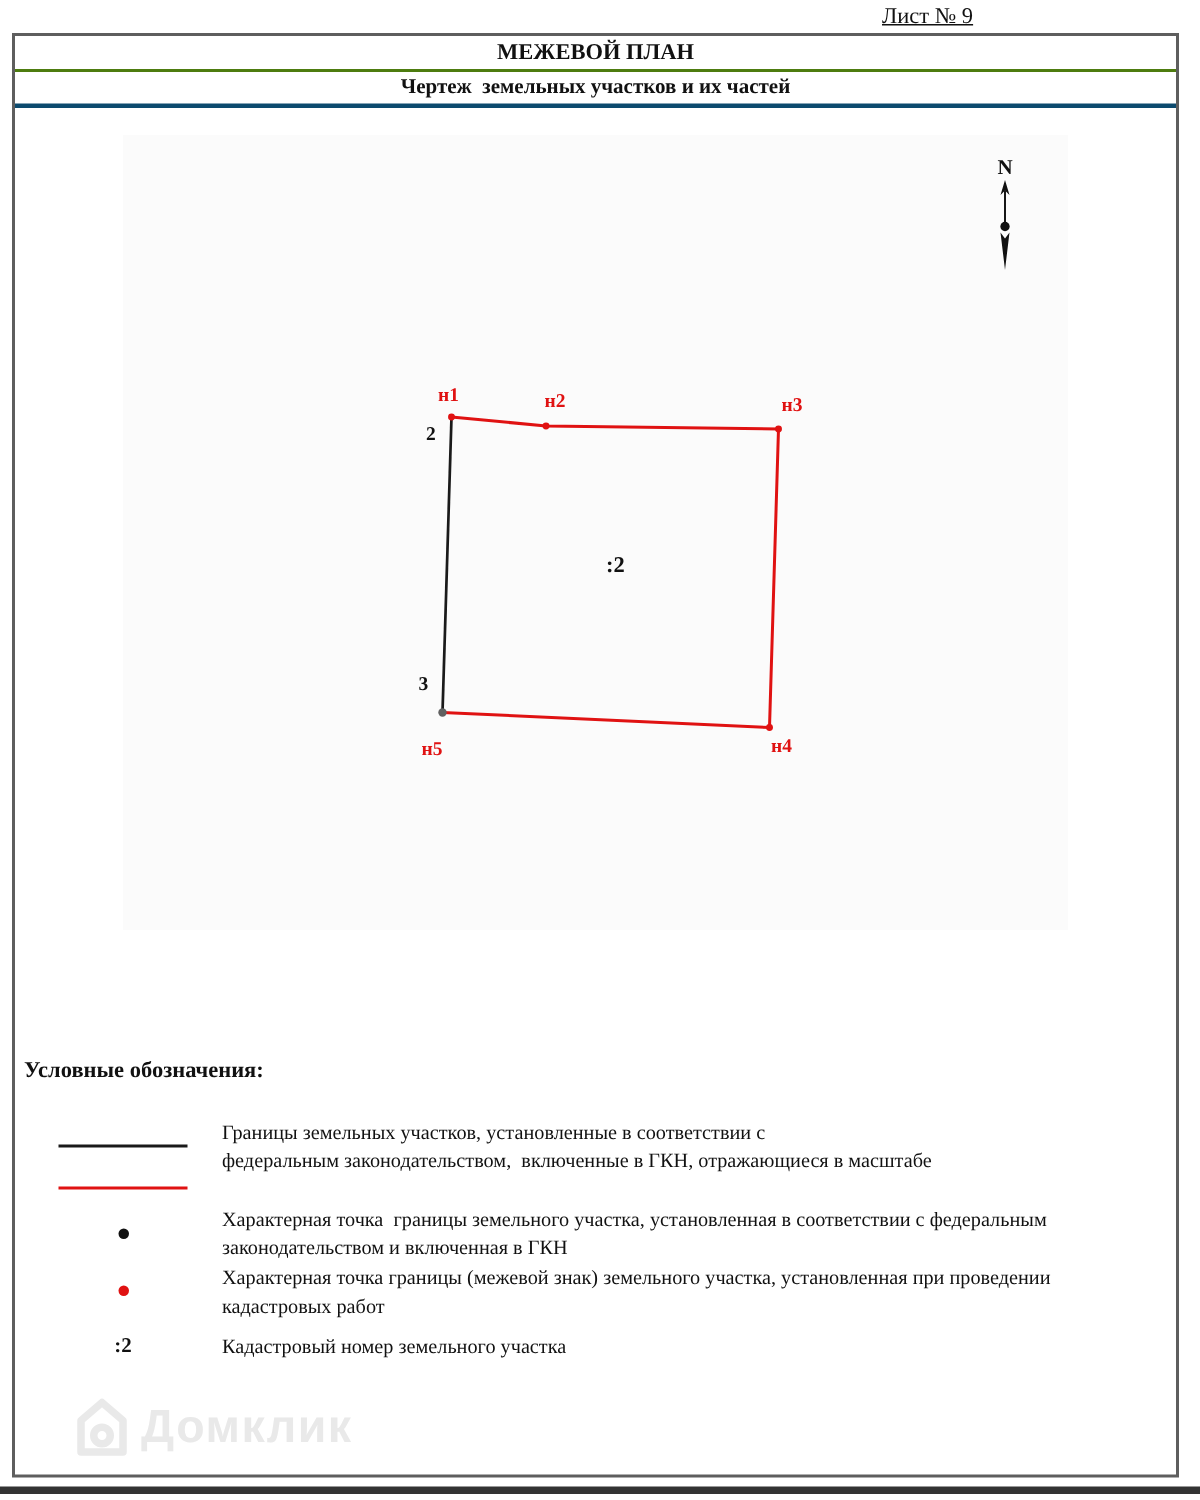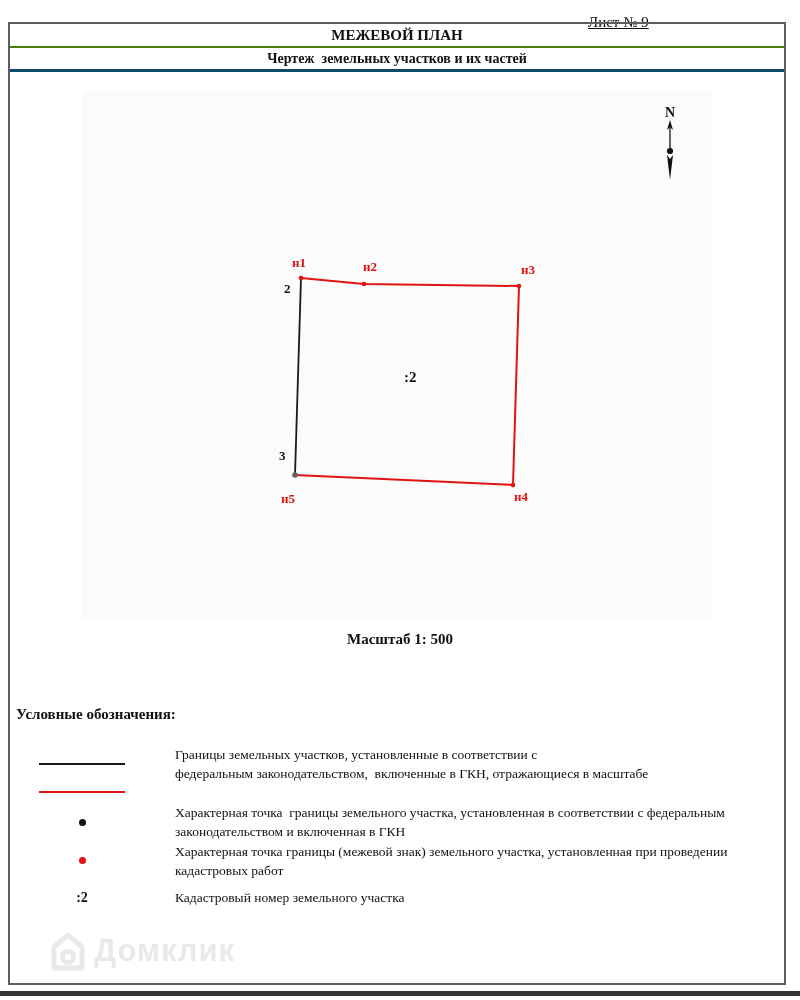--- a/index.html
+++ b/index.html
@@ -2,21 +2,21 @@
 <html style="--red: #e01212; --black-line: #1a1a1a; --est-pt: #606060; --wm: #e9e9e9;"><head>
 <meta charset="utf-8">
 <style>
   :root{
     --red:#e01212; --black-line:#1a1a1a; --est-pt:#606060; --wm:#e9e9e9;
   }
   html,body{margin:0;padding:0;background:#fff;}
   .page{position:relative;width:800px;height:1000px;background:#ffffff;
         font-family:"Liberation Serif",serif;color:#111;overflow:hidden;}
 
-  .sheet-label{position:absolute;left:588px;top:14px;font-size:15px;
+  .sheet-label{position:absolute;left:588px;top:3px;font-size:15px;
                text-decoration:underline;}
 
   .main-box{position:absolute;left:8px;top:22px;width:778px;height:963px;
             border:2px solid #5e5e5e;box-sizing:border-box;}
   .hdr-row1{height:22px;border-bottom:2px solid #4d7c0f;display:flex;
             align-items:center;justify-content:center;font-weight:bold;font-size:15px;}
   .hdr-row2{height:21px;border-bottom:3px solid #0c4a6e;display:flex;
             align-items:center;justify-content:center;font-weight:bold;font-size:14px;
             white-space:pre-wrap;}
   .page-bottom-bar{position:absolute;left:0;top:991px;width:800px;height:5px;
@@ -36,21 +36,21 @@
             white-space:nowrap;}
   .red-ink{color:var(--red);}
   .black-ink{color:#111;}
   .parcel-number{font-size:15px;}
 
   .scale-label{position:absolute;left:0;top:631px;width:800px;text-align:center;
                font-weight:bold;font-size:15px;z-index:2;}
 
   .legend{position:absolute;left:16px;top:706px;width:768px;z-index:2;}
   .lg-heading{font-weight:bold;font-size:15px;margin-bottom:22px;}
-  .lg-row{display:flex;align-items:center;font-size:13.5px;line-height:1.42;gap:27px;}
+  .lg-row{display:flex;align-items:center;font-size:13.5px;line-height:1.42;}
   .lg-swatch{width:132px;flex:0 0 132px;display:flex;align-items:center;
              justify-content:center;}
   .lg-text{flex:1;white-space:pre-wrap;padding-right:6px;}
   .swatch-line{width:86px;height:2px;}
   .swatch-line.black{background:var(--black-line);}
   .swatch-line.red{background:var(--red);}
   .swatch-dot{width:7px;height:7px;border-radius:50%;}
   .swatch-dot.black{background:#111;}
   .swatch-dot.red{background:var(--red);}
   .lg-swatch-label{font-weight:bold;font-size:14px;white-space:nowrap;}
@@ -100,21 +100,20 @@
     <div class="pt-label black-ink parcel-number" style="left:404px;top:370px;">:2</div>
   <div class="pt-label red-ink" style="left: 292px; top: 256px;">н1</div>
       <div class="pt-label red-ink" style="left: 363px; top: 260px;">н2</div>
       <div class="pt-label red-ink" style="left: 521px; top: 263px;">н3</div>
       <div class="pt-label red-ink" style="left: 514px; top: 490px;">н4</div>
       <div class="pt-label red-ink" style="left: 281px; top: 492px;">н5</div>
       <div class="pt-label black-ink" style="left: 284px; top: 282px;">2</div>
       <div class="pt-label black-ink" style="left: 279px; top: 449px;">3</div>
     </div>
 
-  <div class="scale-label">Масштаб 1: 500</div>
 
   <div class="watermark">
     <svg width="40" height="42" viewBox="0 0 40 42">
       <path d="M6,38 L6,17 L20,5 L34,17 L34,38 Z" fill="none" stroke="currentColor" stroke-width="5" stroke-linejoin="round"></path>
       <circle cx="20" cy="27" r="5.5" fill="none" stroke="currentColor" stroke-width="5"></circle>
     </svg>
     <span>Домклик</span>
   </div>
 
   <div class="legend">

